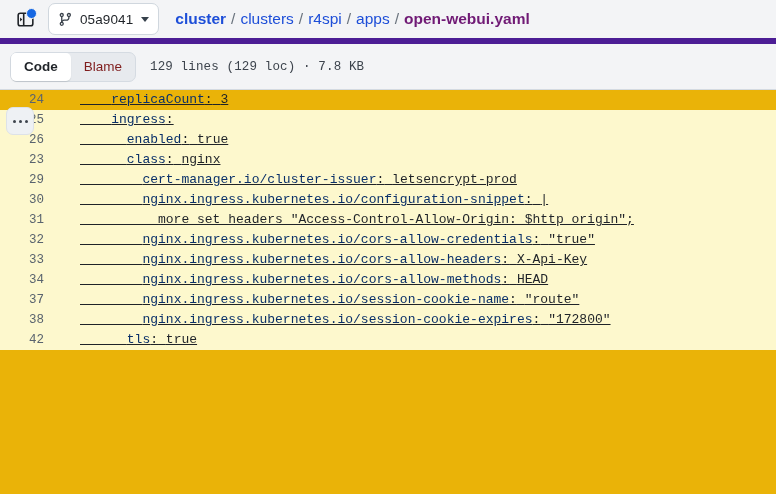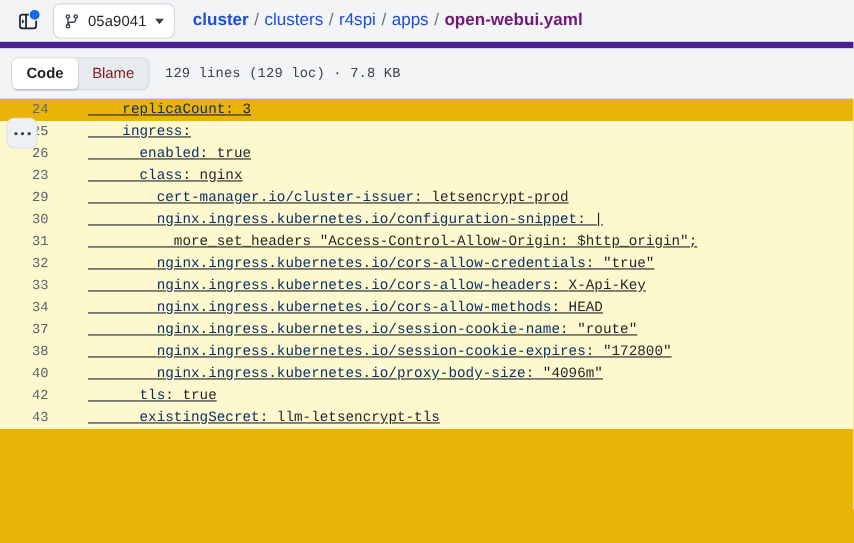--- a/index.html
+++ b/index.html
@@ -313,25 +313,17 @@
       </div>
       <div class="code-row hl">
         <div class="gutter"><span>37</span></div>
         <div class="code-line">        <span class="k">nginx.ingress.kubernetes.io/session-cookie-name</span><span class="p">:</span> <span class="v">"route"</span></div>
       </div>
       <div class="code-row hl">
         <div class="gutter"><span>38</span></div>
         <div class="code-line">        <span class="k">nginx.ingress.kubernetes.io/session-cookie-expires</span><span class="p">:</span> <span class="v">"172800"</span></div>
       </div>
       <div class="code-row hl">
-        <div class="gutter"><span>40</span></div>
-        <div class="code-line">        <span class="k">nginx.ingress.kubernetes.io/proxy-body-size</span><span class="p">:</span> <span class="v">"4096m"</span></div>
-      </div>
-      <div class="code-row hl">
         <div class="gutter"><span>42</span></div>
         <div class="code-line">      <span class="k">tls</span><span class="p">:</span> <span class="v">true</span></div>
       </div>
-      <div class="code-row hl">
-        <div class="gutter"><span>43</span></div>
-        <div class="code-line">      <span class="k">existingSecret</span><span class="p">:</span> <span class="v">llm-letsencrypt-tls</span></div>
-      </div>
     </div>
 </div>
 
 </body></html>

